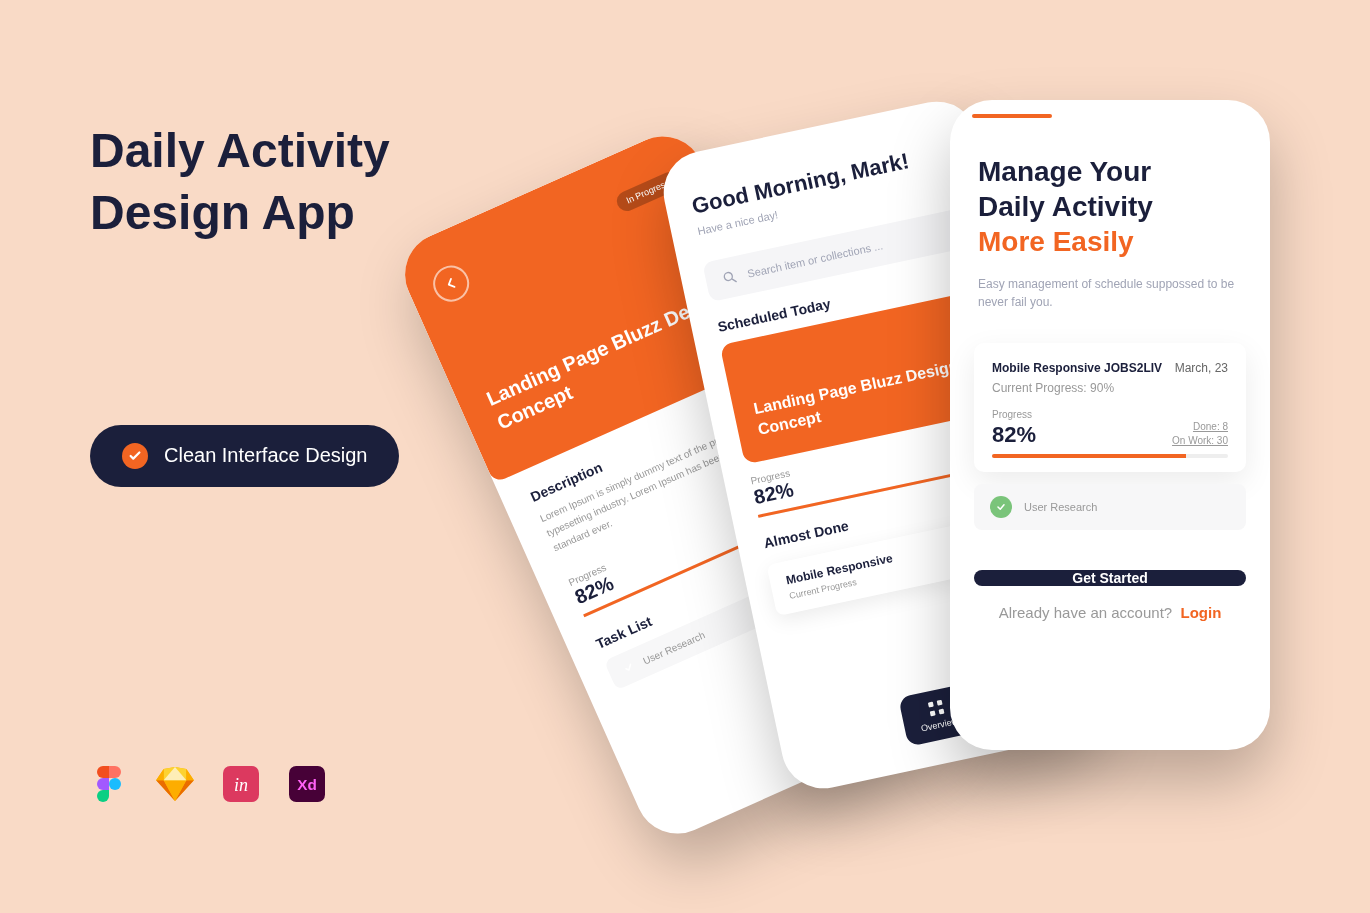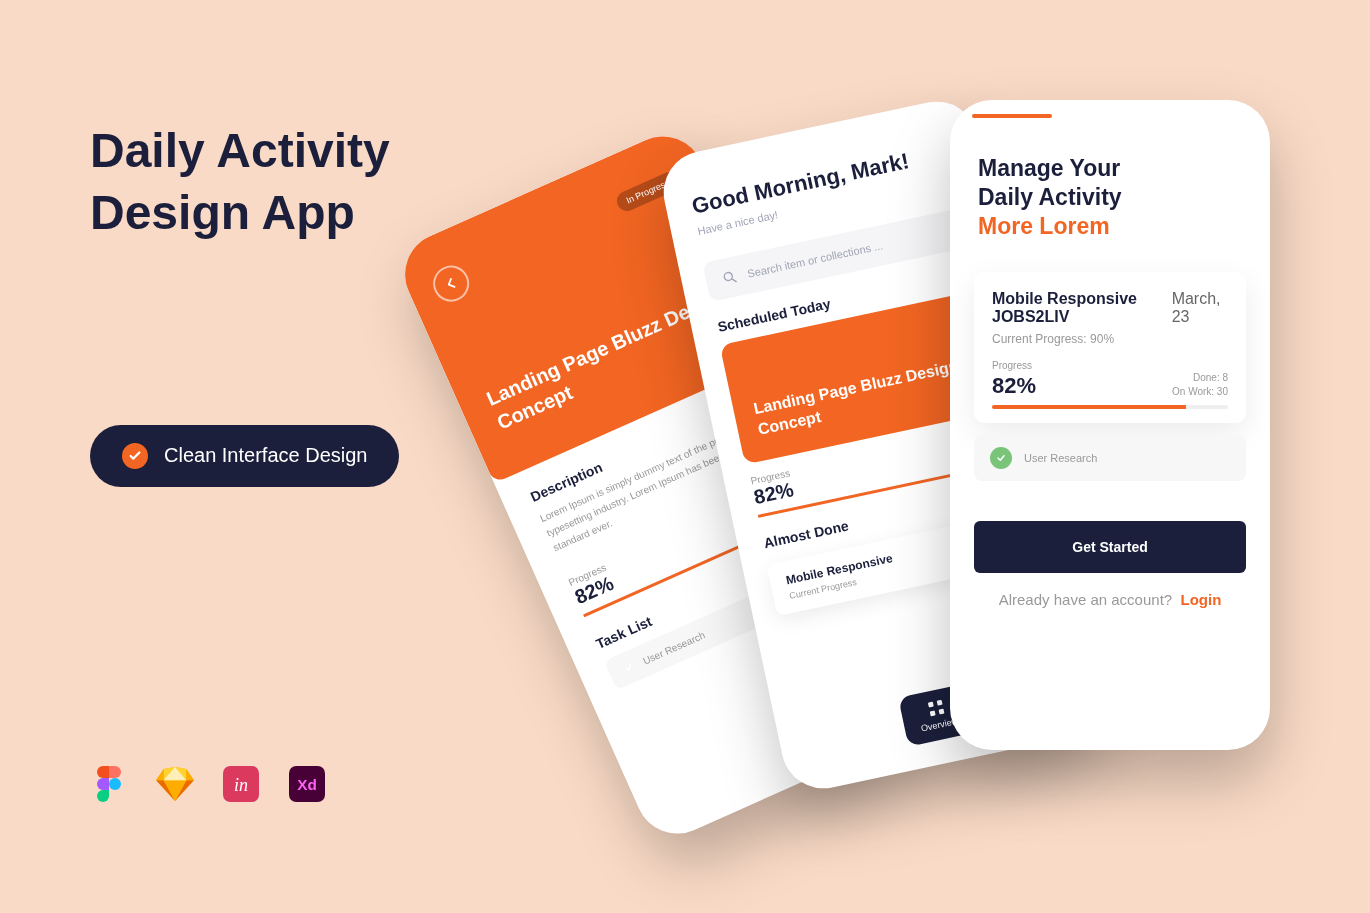--- a/index.html
+++ b/index.html
@@ -35,42 +35,42 @@
 .phone {
   position: absolute; width: 320px; height: 650px;
   background: #fff; border-radius: 42px;
   box-shadow: 0 30px 60px rgba(0,0,0,0.25);
   overflow: hidden;
 }
 
 .p3 { left: 950px; top: 100px; }
 .p3 .top-indicator { width: 80px; height: 4px; background: #F26522; margin: 14px 0 0 22px; border-radius: 2px; }
 .p3 .hero { padding: 36px 28px 12px; }
-.p3 .hero h2 { font-size: 23px; font-weight: 800; color: #1B1F3B; line-height: 1.25; }
+.p3 .hero h2 { font-size: 28px; font-weight: 800; color: #1B1F3B; line-height: 1.25; }
 .p3 .hero .accent { color: #F26522; }
 .p3 .hero p { font-size: 12px; color: #A0A4B5; margin-top: 16px; line-height: 1.5; }
 .p3 .card {
   margin: 20px 24px 0; background: #fff; border-radius: 10px;
   box-shadow: 0 10px 30px rgba(0,0,0,0.08); padding: 18px 18px 14px;
 }
-.p3 .card-head { display: flex; justify-content: space-between; font-size: 16px; }
+.p3 .card-head { display: flex; justify-content: space-between; font-size: 12px; }
 .p3 .card-head .ct { font-weight: 700; color: #1B1F3B; }
 .p3 .card-head .cd { color: #666; }
 .p3 .sub { font-size: 12px; color: #999; margin-top: 6px; }
 .p3 .prog-row { display: flex; justify-content: space-between; margin-top: 14px; align-items: flex-end; }
 .p3 .prog-row .plabel { font-size: 10px; color: #999; }
 .p3 .prog-row .pval { font-size: 22px; font-weight: 800; color: #1B1F3B; margin-top: 2px; }
-.p3 .prog-row .stats { font-size: 10px; color: #999; text-align: right; line-height: 1.4; }
+.p3 .prog-row .stats { font-size: 10px; color: #999; text-align: right; line-height: 1.4; text-decoration: underline; }
 .p3 .bar { height: 4px; background: #eee; border-radius: 3px; margin-top: 6px; overflow: hidden; }
 .p3 .bar .fill { height: 100%; background: #F26522; width: 82%; }
 .p3 .task-row { margin: 12px 24px 0; background: #F7F7F8; border-radius: 8px; padding: 12px 16px; display: flex; align-items: center; gap: 12px; font-size: 11px; color: #999; }
 .p3 .dot { width: 22px; height: 22px; background: #7AC47A; border-radius: 50%; display: flex; align-items: center; justify-content: center; }
 .p3 .cta {
   margin: 40px 24px 0; background: #1B1F3B; color: #fff;
-  text-align: center; padding: 18px; border-radius: 6px;
+  text-align: center; border-radius: 12px;
   font-size: 14px; font-weight: 600;
 }
 .p3 .foot { text-align: center; font-size: 15px; color: #999; margin-top: 18px; }
 .p3 .foot .login { color: #F26522; font-weight: 600; }
 
 
 .p2 { left: 720px; top: 120px; transform: rotate(-12deg); transform-origin: center; }
 .p2 .head { padding: 40px 26px 12px; }
 .p2 .head h3 { font-size: 22px; font-weight: 800; color: #1B1F3B; }
 .p2 .head p { font-size: 11px; color: #A0A4B5; margin-top: 6px; }
@@ -232,22 +232,23 @@
     <span>Overview</span>
   </div>
 </div>
 
 <div class="phone p3">
   <div class="top-indicator"></div>
   <div class="hero">
     <h2>
       <span>Manage Your</span><br>
       <span>Daily Activity</span><br>
-      <span class="accent">More Lorem</span>
+      <span class="accent">More Easily</span>
     </h2>
+    <p>Easy management of schedule suppossed to be never fail you.</p>
   </div>
   <div class="card">
     <div class="card-head">
       <span class="ct">Mobile Responsive JOBS2LIV</span>
       <span class="cd">March, 23</span>
     </div>
     <div class="sub">Current Progress: 90%</div>
     <div class="prog-row">
       <div>
         <div class="plabel">Progress</div>

